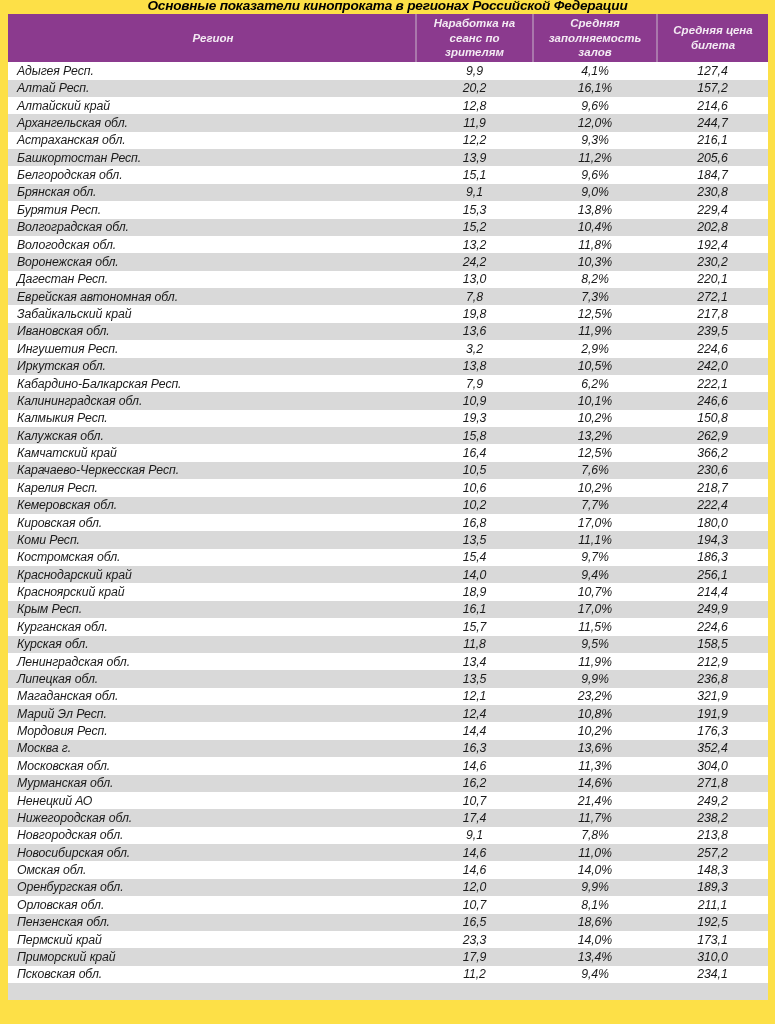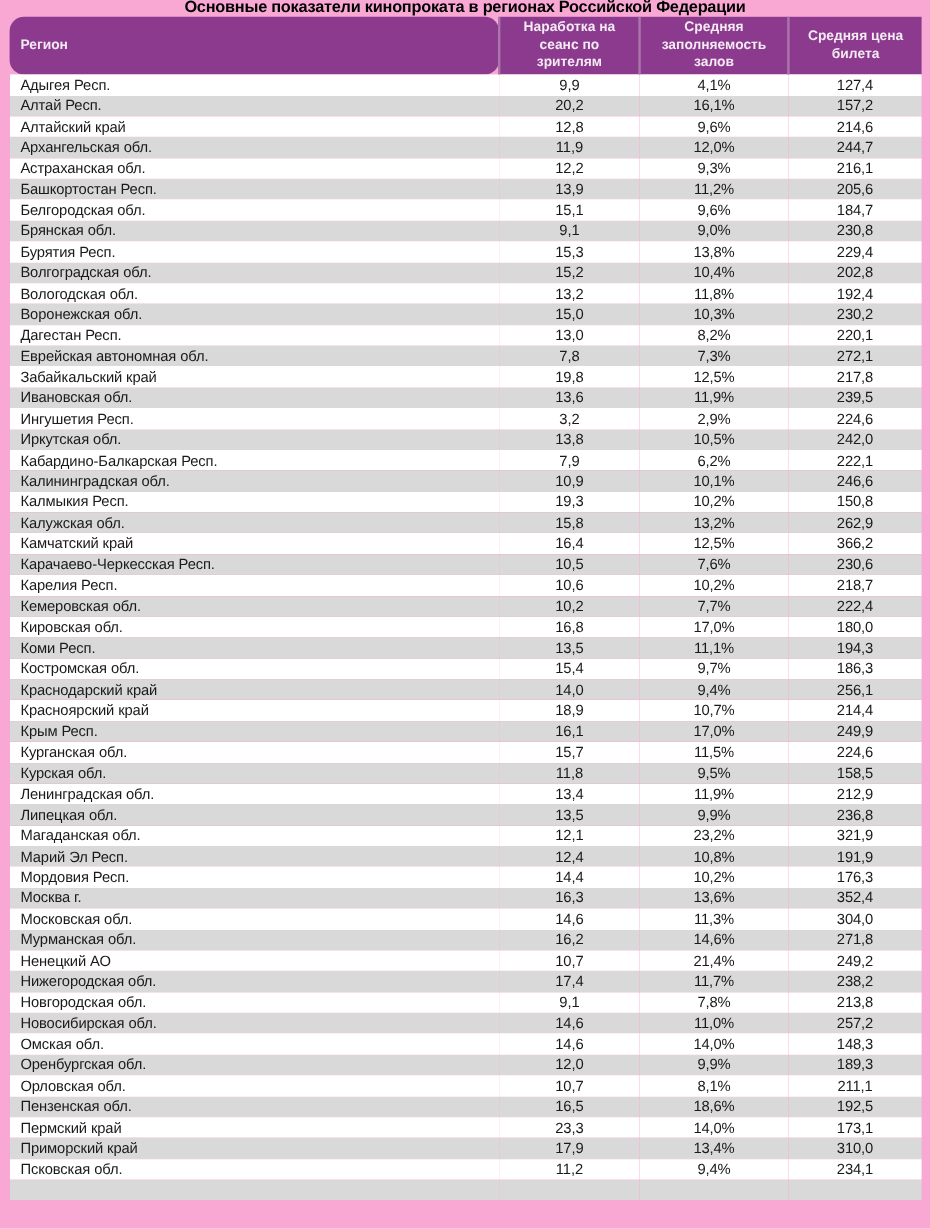--- a/index.html
+++ b/index.html
@@ -2,23 +2,24 @@
 <html lang="ru"><head>
 <meta charset="utf-8">
 <style>
   * { margin: 0; padding: 0; box-sizing: border-box; }
   html, body { background: #ffffff; }
   .page {
     position: relative;
     width: 775px;
     height: 1024px;
     overflow: hidden;
-    background: #f9a8d4;
+    background: #fde047;
     font-family: "Liberation Sans", sans-serif;
     color: #1a1a1a;
+    font-style: italic;
   }
   .page-title {
     margin-top: -2px;
     width: 775px;
     text-align: center;
     font-size: 13.6px;
     font-weight: 700;
     color: #000000;
     letter-spacing: -0.2px;
     line-height: 16px;
@@ -39,23 +40,22 @@
     background: #8b3a8e;
     color: #f3eaf3;
     font-size: 11.5px;
     font-weight: 700;
     line-height: 1.28;
     vertical-align: middle;
     text-align: center;
     padding: 2px 6px;
   }
   thead th.th-region {
-    text-align: left;
+    text-align: center;
     padding-left: 9px;
-    border-radius: 12px;
   }
   thead th + th {
     border-left: 2px solid #aa77ac;
   }
   tbody td {
     height: 17.38px;
     font-size: 12.3px;
     letter-spacing: -0.1px;
     padding: 0 4px;
     text-align: center;
@@ -153,21 +153,21 @@
           <td>202,8</td>
         </tr>
         <tr>
           <td>Вологодская обл.</td>
           <td>13,2</td>
           <td>11,8%</td>
           <td>192,4</td>
         </tr>
         <tr>
           <td>Воронежская обл.</td>
-          <td>15,0</td>
+          <td>24,2</td>
           <td>10,3%</td>
           <td>230,2</td>
         </tr>
         <tr>
           <td>Дагестан Респ.</td>
           <td>13,0</td>
           <td>8,2%</td>
           <td>220,1</td>
         </tr>
         <tr>

